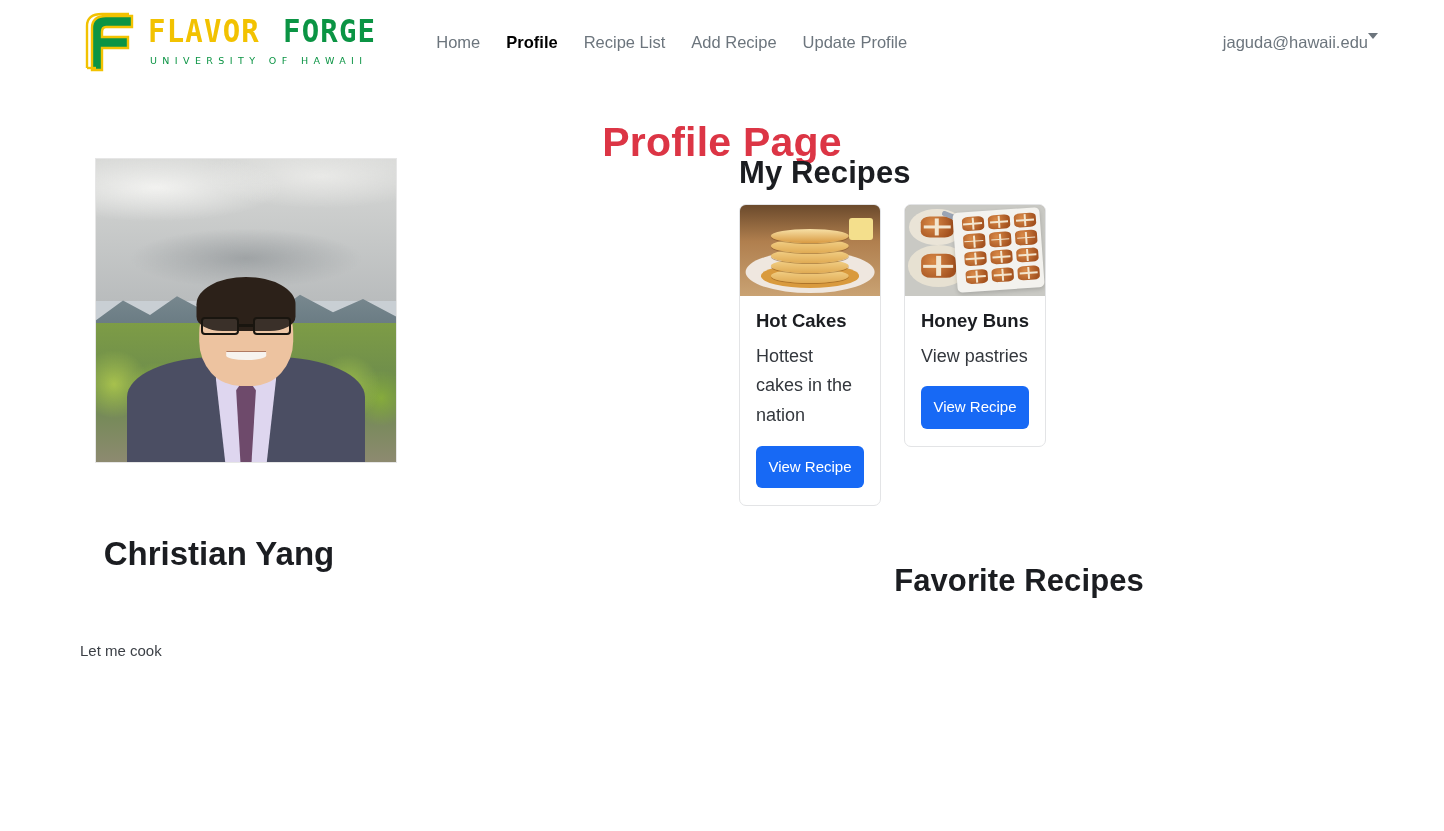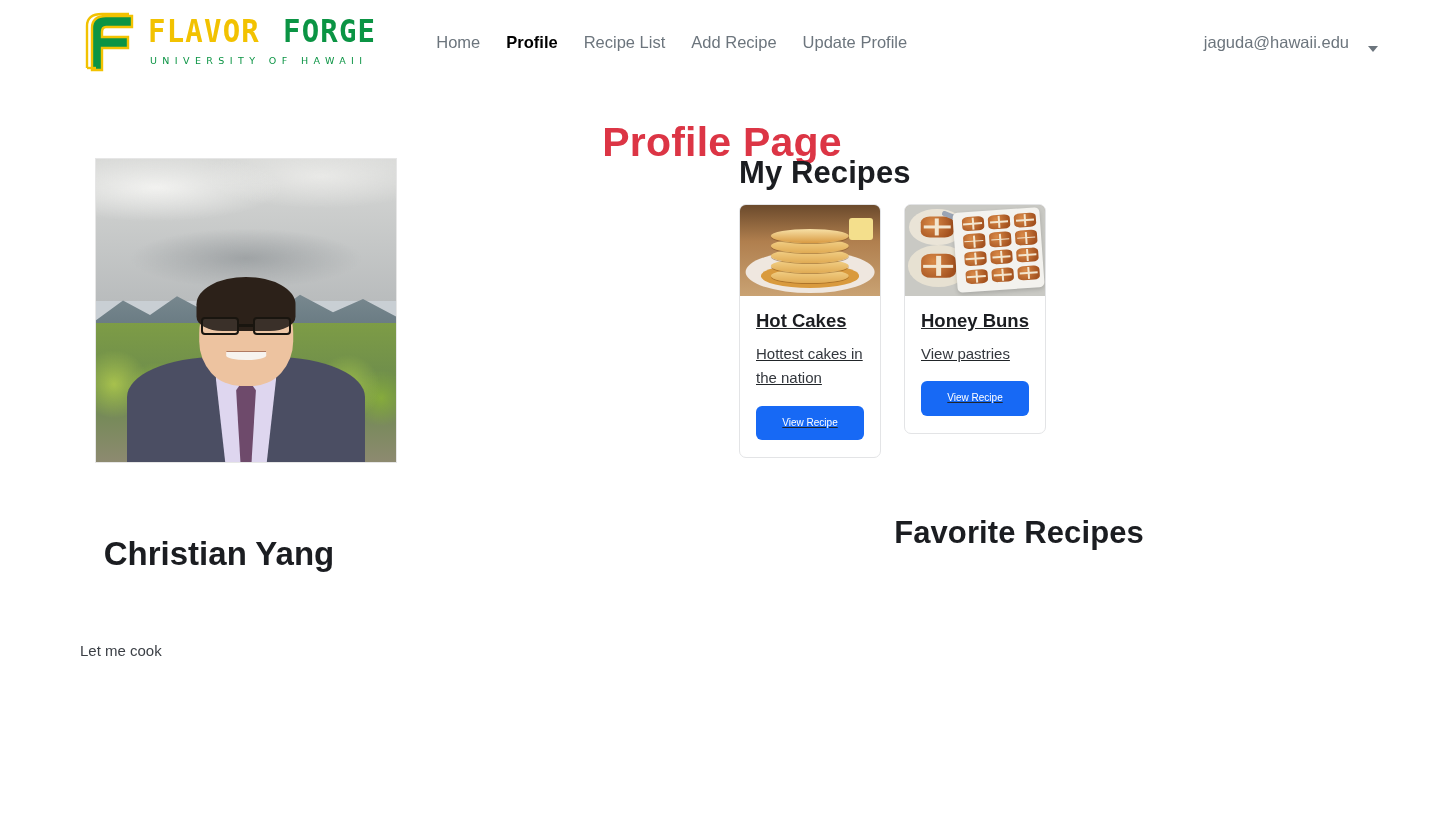--- a/index.html
+++ b/index.html
@@ -81,22 +81,22 @@
   }
 
   .nav-right {
     margin-left: auto;
     margin-right: 66px;
     display: flex;
     align-items: center;
   }
   .user-menu {
     display: flex;
-    align-items: flex-end;
-    gap: 19px;
+    align-items: flex-start;
+    gap: 0;
     font-size: 16.5px;
     color: #6c757d;
     text-decoration: none;
     cursor: pointer;
     white-space: nowrap;
   }
   .caret {
     width: 0; height: 0;
     border-left: 5px solid transparent;
     border-right: 5px solid transparent;
@@ -172,21 +172,20 @@
     align-items: flex-start;
   }
   .recipe-card {
     width: 142px;
     background: #ffffff;
     border: 1px solid #e3e4e6;
     border-radius: 7px;
     overflow: hidden;
     display: flex;
     flex-direction: column;
-    text-decoration: underline;
   }
   .card-img {
     width: 100%;
     height: 91px;
     position: relative;
     overflow: hidden;
     background: #b5ada0;
   }
   .card-body {
     padding: 13px 16px 17px 16px;
@@ -194,32 +193,32 @@
     flex-direction: column;
   }
   .card-title {
     font-size: 18.5px;
     font-weight: bold;
     color: #1b1d21;
     line-height: 1.28;
     margin: 0 0 9px 0;
   }
   .card-text {
-    font-size: 15px;
+    font-size: 18px;
     color: #33373d;
     line-height: 1.65;
     margin: 0 0 15px 0;
   }
   .btn-view {
     background: #1769F5;
     color: #ffffff;
     border: none;
     border-radius: 6px;
     font-family: "Liberation Sans", sans-serif;
-    font-size: 10px;
+    font-size: 15px;
     line-height: 1.62;
     padding: 9px 6px;
     text-align: center;
     cursor: pointer;
     width: 100%;
   }
   .fav-heading { margin-top: 57px; text-align: center; }
 
   
   .sky {

